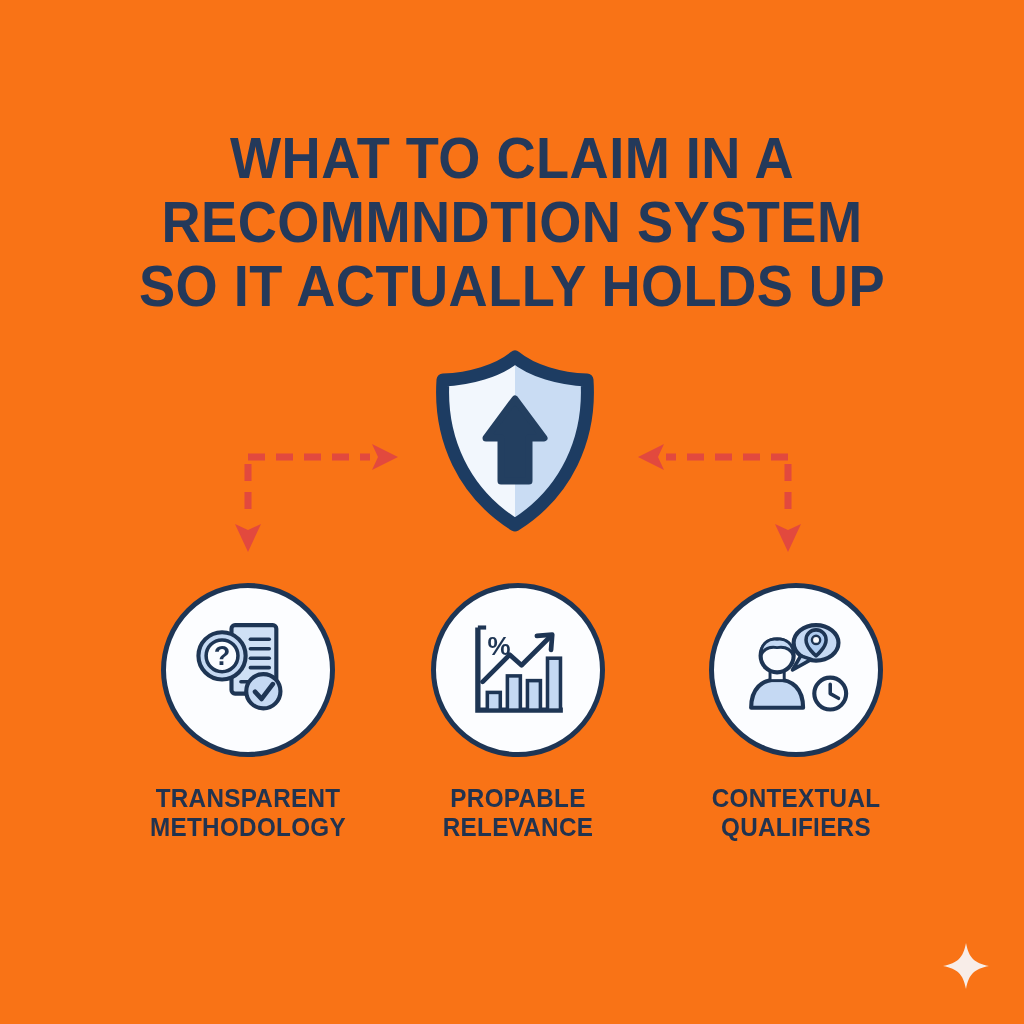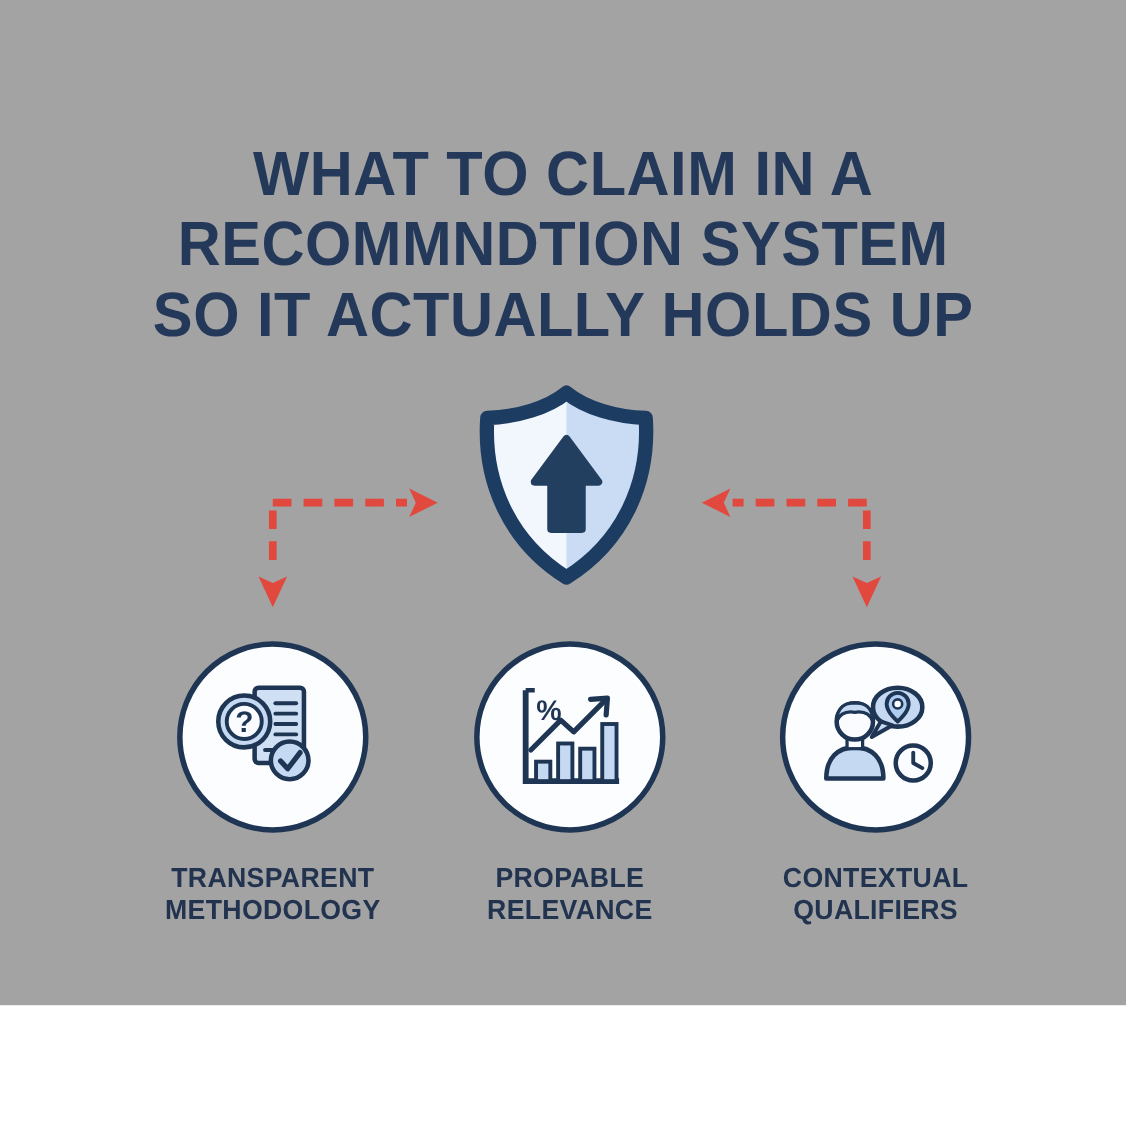--- a/index.html
+++ b/index.html
@@ -1,18 +1,18 @@
 <!DOCTYPE html>
 <html><head>
 <meta charset="utf-8">
 <style>
   html,body{margin:0;padding:0;}
   .canvas{
-    position:relative;width:1024px;height:914px;overflow:hidden;
-    background:#a3a3a3;
+    position:relative;width:1024px;height:1024px;overflow:hidden;
+    background:#f97316;
     font-family:"Liberation Sans",sans-serif;
   }
   .title{
     position:absolute;top:126px;left:0;right:0;
     text-align:center;font-weight:bold;font-size:57px;line-height:64px;
     color:#24395a;letter-spacing:0.5px;
     transform:scaleX(0.95);transform-origin:50% 0;
   }
   .shield-wrap{position:absolute;left:421px;top:347px;width:188px;height:196px;}
   .connectors{position:absolute;left:0;top:0;width:1024px;height:1024px;pointer-events:none;}

